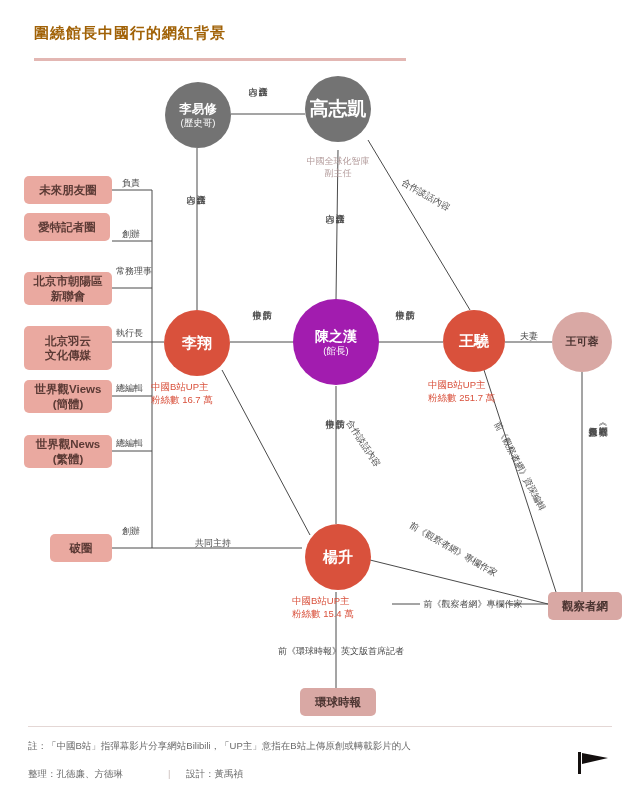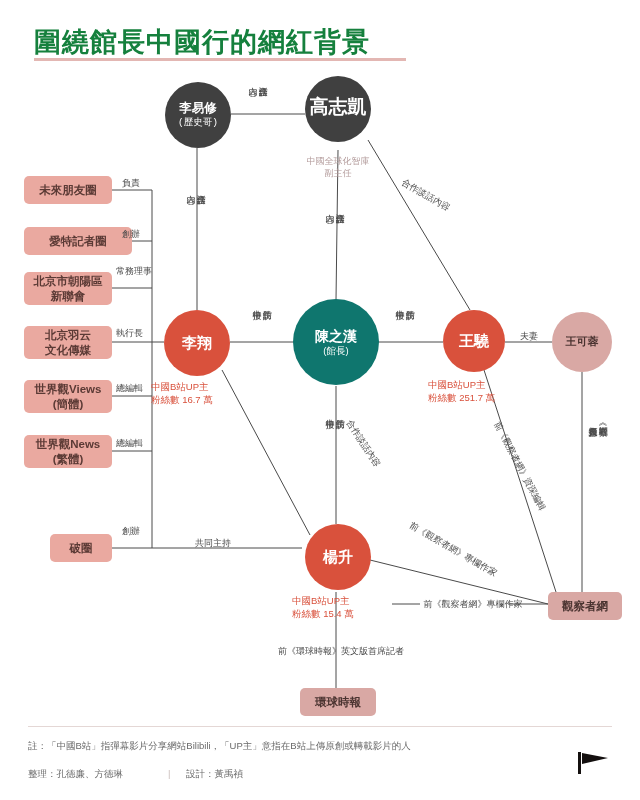--- a/index.html
+++ b/index.html
@@ -18,24 +18,24 @@
   #root {
     position: relative;
     width: 640px;
     height: 800px;
   }
   
   .title {
     position: absolute;
     left: 34px;
     top: 24px;
-    font-size: 27px;
+    font-size: 15px;
     font-weight: bold;
     letter-spacing: 1px;
-    color: #15803d;
+    color: #a16207;
   }
   .title-rule {
     position: absolute;
     left: 34px;
     top: 58px;
     width: 372px;
     height: 3px;
     background: #e3b7b3;
   }
   
@@ -60,32 +60,31 @@
     font-size: 11.5px;
     font-weight: bold;
     color: #3a2a2a;
     padding: 4px 2px;
   }
   .circle {
     border-radius: 50%;
     font-weight: bold;
   }
   .c-dark {
-    background: #0f766e;
+    background: #a21caf;
     color: #ffffff;
     justify-content: center;
   }
   .c-red {
     background: #d9513c;
     color: #ffffff;
   }
   .c-salmon {
-    background: #404040;
+    background: #737373;
     color: #ffffff;
-    font-family: Liberation Mono, monospace;
   }
   .c-rose {
     background: #eaa9a0;
     color: #5b3a35;
   }
   .c-dusty {
     background: #d9a8a4;
     color: #4a3330;
   }
   .sub {
@@ -223,28 +222,28 @@
 
   <div class="node circle c-salmon" style="left:305px; top:76px; width:66px; height:66px; font-size:19px;">
     <span>高志凱</span>
   </div>
   <div class="annot-gray" style="left:292px; top:155px; width:92px;">中國全球化智庫
 副主任</div>
 
   <div class="node pill c-rose" style="left:24px; top:176px; width:88px; height:28px;">
     <span>未來朋友圈</span>
   </div>
-  <div class="node pill c-rose" style="left:24px; top:227px; width:108px; height:28px;">
+  <div class="node pill c-rose" style="left:24px; top:213px; width:86px; height:28px;">
     <span>愛特記者圈</span>
   </div>
   <div class="node pill c-rose" style="left:24px; top:272px; width:88px; height:33px; white-space:pre;">
     <span>北京市朝陽區
 新聯會</span>
   </div>
-  <div class="node pill c-rose" style="left:24px; top:326px; width:88px; height:33px; white-space:pre;">
+  <div class="node pill c-rose" style="left:24px; top:326px; width:88px; height:44px; white-space:pre;">
     <span>北京羽云
 文化傳媒</span>
   </div>
   <div class="node pill c-rose" style="left:24px; top:380px; width:88px; height:33px; white-space:pre;">
     <span>世界觀Views
 (簡體)</span>
   </div>
   <div class="node pill c-rose" style="left:24px; top:435px; width:88px; height:33px; white-space:pre;">
     <span>世界觀News
 (繁體)</span>

